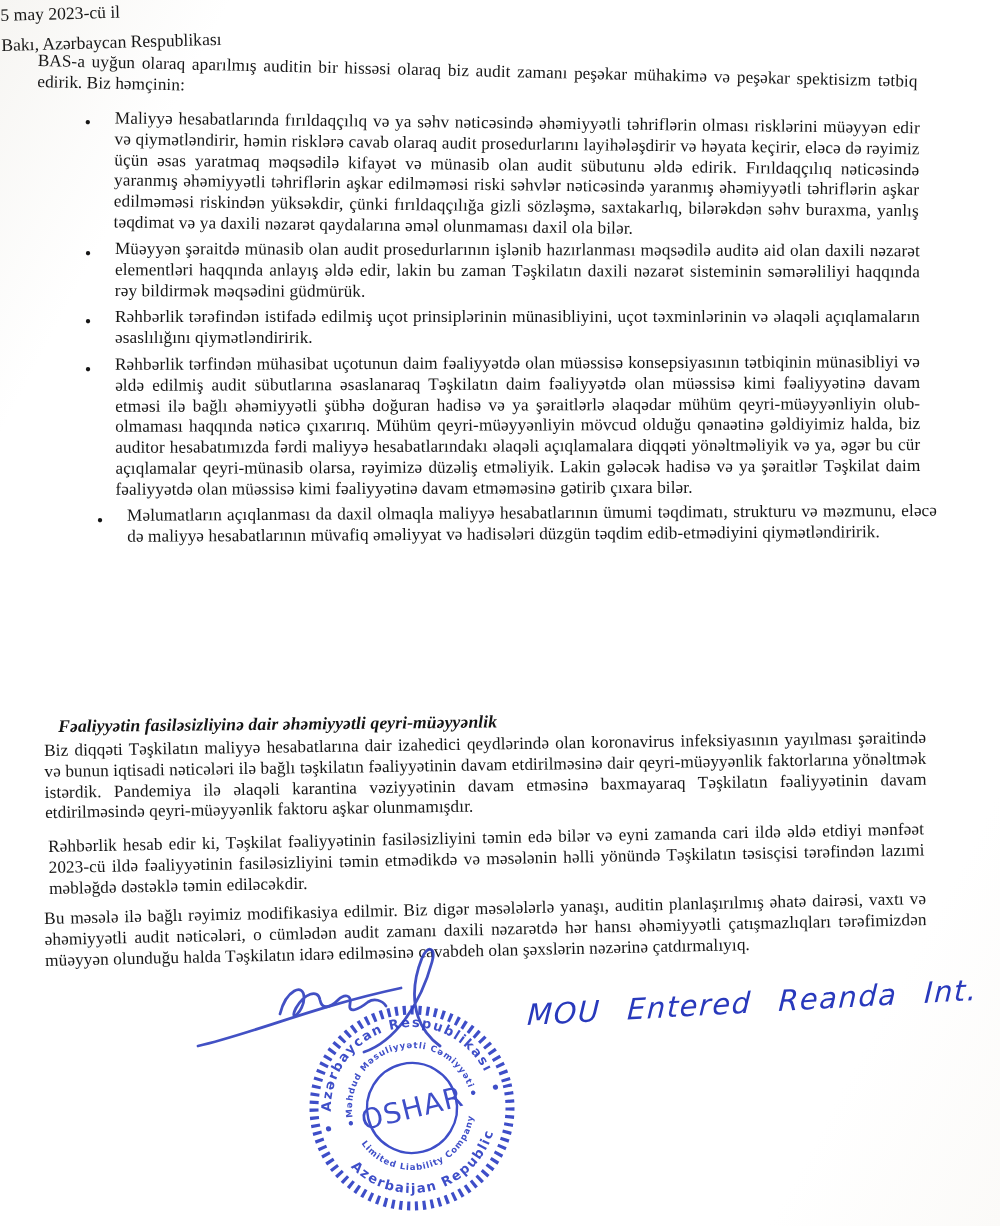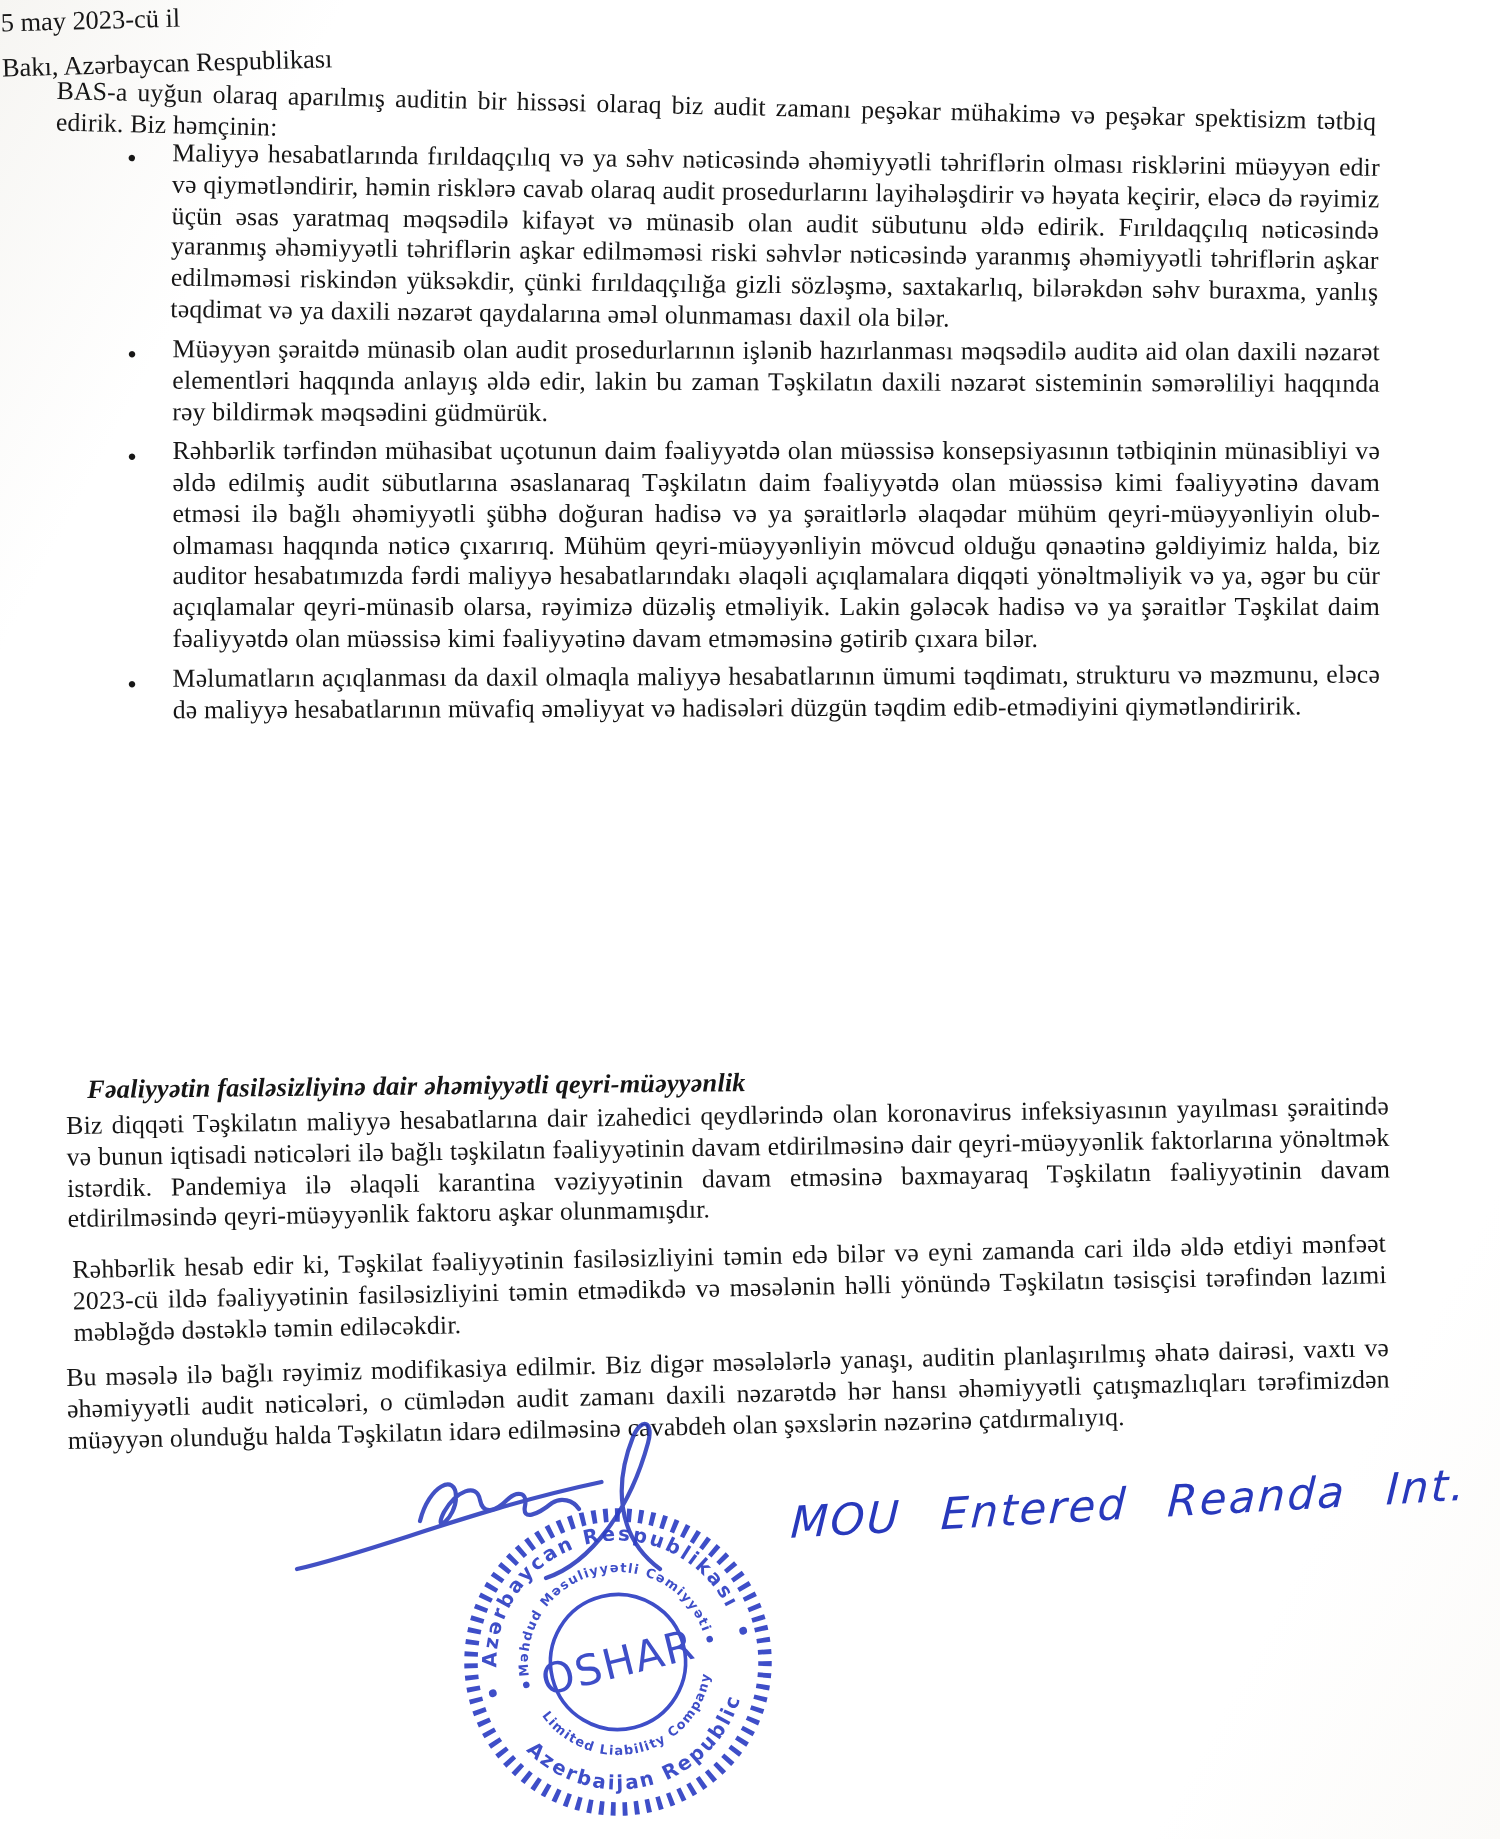--- a/index.html
+++ b/index.html
@@ -18,21 +18,21 @@
   .blk{
     position:absolute;
     text-align:justify;
     font-size:17.2px;
     line-height:20.8px;
     letter-spacing:0.1px;
     transform-origin:left top;
   }
   .intro{ left:38px; top:34px; width:880px; transform:rotate(1.35deg); }
   .bullets{
-    left:78px; top:92px; width:842px;
+    left:78px; top:108px; width:842px;
     list-style:none; margin:0; padding:0;
   }
   .bullets li{
     position:relative;
     padding-left:37px;
     margin-bottom:6px;
     text-align:justify;
     transform-origin:left top;
   }
   .bullets li::before{
@@ -92,20 +92,21 @@
 </head>
 <body>
 
 <div class="page">
 
   <p class="blk intro">BAS-a uyğun olaraq aparılmış auditin bir hissəsi olaraq biz audit zamanı peşəkar mühakimə və peşəkar spektisizm tətbiq edirik. Biz həmçinin:</p>
 
   <ul class="blk bullets">
     <li>Maliyyə hesabatlarında fırıldaqçılıq və ya səhv nəticəsində əhəmiyyətli təhriflərin olması risklərini müəyyən edir və qiymətləndirir, həmin risklərə cavab olaraq audit prosedurlarını layihələşdirir və həyata keçirir, eləcə də rəyimiz üçün əsas yaratmaq məqsədilə kifayət və münasib olan audit sübutunu əldə edirik. Fırıldaqçılıq nəticəsində yaranmış əhəmiyyətli təhriflərin aşkar edilməməsi riski səhvlər nəticəsində yaranmış əhəmiyyətli təhriflərin aşkar edilməməsi riskindən yüksəkdir, çünki fırıldaqçılığa gizli sözləşmə, saxtakarlıq, bilərəkdən səhv buraxma, yanlış təqdimat və ya daxili nəzarət qaydalarına əməl olunmaması daxil ola bilər.</li>
     <li>Müəyyən şəraitdə münasib olan audit  prosedurlarının işlənib hazırlanması məqsədilə auditə aid olan daxili nəzarət elementləri haqqında anlayış əldə edir, lakin bu zaman Təşkilatın daxili nəzarət sisteminin səmərəliliyi haqqında rəy bildirmək məqsədini güdmürük.</li>
+    <li>Rəhbərlik tərəfindən istifadə edilmiş uçot prinsiplərinin münasibliyini, uçot təxminlərinin və əlaqəli açıqlamaların əsaslılığını qiymətləndiririk.</li>
     <li>Rəhbərlik tərfindən mühasibat uçotunun daim fəaliyyətdə olan müəssisə konsepsiyasının tətbiqinin münasibliyi və əldə edilmiş audit sübutlarına əsaslanaraq Təşkilatın daim fəaliyyətdə olan müəssisə kimi fəaliyyətinə davam etməsi ilə bağlı əhəmiyyətli şübhə doğuran hadisə və ya şəraitlərlə əlaqədar mühüm qeyri-müəyyənliyin olub-olmaması haqqında nəticə çıxarırıq. Mühüm qeyri-müəyyənliyin mövcud olduğu qənaətinə gəldiyimiz halda, biz auditor hesabatımızda fərdi maliyyə hesabatlarındakı əlaqəli açıqlamalara diqqəti yönəltməliyik və ya, əgər bu cür açıqlamalar qeyri-münasib olarsa,  rəyimizə düzəliş etməliyik. Lakin gələcək hadisə və ya şəraitlər Təşkilat daim fəaliyyətdə olan müəssisə kimi fəaliyyətinə davam etməməsinə gətirib çıxara bilər.</li>
     <li>Məlumatların açıqlanması da daxil olmaqla maliyyə hesabatlarının ümumi təqdimatı, strukturu və məzmunu, eləcə də maliyyə hesabatlarının müvafiq əməliyyat və hadisələri düzgün təqdim edib-etmədiyini qiymətləndiririk.</li>
   </ul>
 
   <h3 class="blk heading">Fəaliyyətin fasiləsizliyinə dair əhəmiyyətli qeyri-müəyyənlik</h3>
 
   <p class="blk para-a">Biz diqqəti Təşkilatın maliyyə hesabatlarına dair izahedici qeydlərində olan koronavirus infeksiyasının yayılması şəraitində və bunun iqtisadi nəticələri ilə bağlı təşkilatın fəaliyyətinin davam etdirilməsinə dair qeyri-müəyyənlik faktorlarına yönəltmək istərdik. Pandemiya ilə əlaqəli karantina vəziyyətinin davam etməsinə baxmayaraq Təşkilatın fəaliyyətinin davam etdirilməsində qeyri-müəyyənlik faktoru aşkar olunmamışdır.</p>
   <p class="blk para-b">Rəhbərlik hesab edir ki, Təşkilat fəaliyyətinin fasiləsizliyini təmin edə bilər və eyni zamanda cari ildə əldə etdiyi mənfəət 2023-cü ildə fəaliyyətinin fasiləsizliyini təmin etmədikdə və məsələnin həlli yönündə Təşkilatın təsisçisi tərəfindən lazımi məbləğdə dəstəklə təmin ediləcəkdir.</p>
   <p class="blk para-c">Bu məsələ ilə bağlı rəyimiz modifikasiya edilmir. Biz digər məsələlərlə yanaşı, auditin planlaşırılmış əhatə dairəsi, vaxtı və əhəmiyyətli audit nəticələri, o cümlədən audit zamanı daxili nəzarətdə hər hansı əhəmiyyətli çatışmazlıqları tərəfimizdən müəyyən olunduğu halda Təşkilatın idarə edilməsinə cavabdeh olan şəxslərin nəzərinə çatdırmalıyıq.</p>
 

